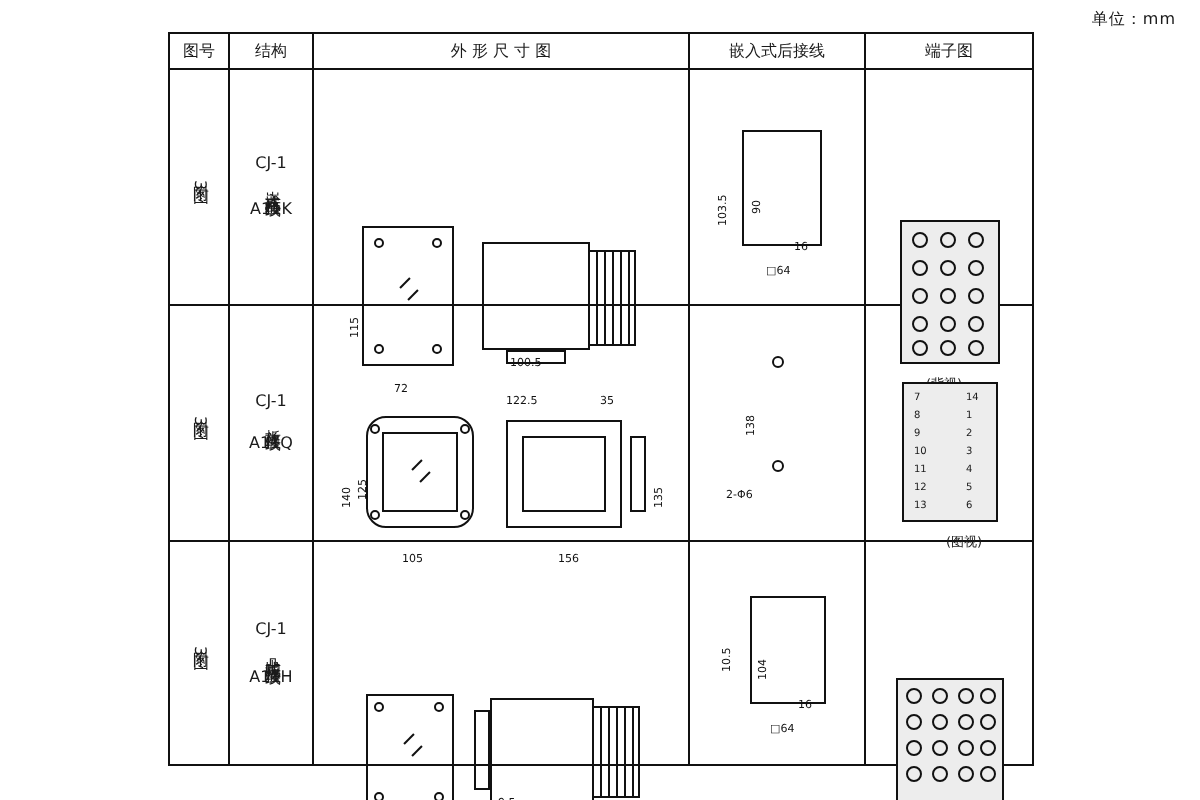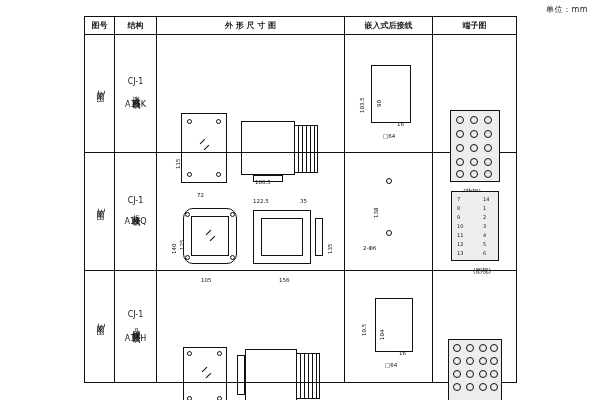--- a/index.html
+++ b/index.html
@@ -21,21 +21,21 @@
     width:432px;
     table-layout:fixed;
   }
   table.main th, table.main td{
     border:1px solid #111;
     padding:0;
     text-align:center;
     vertical-align:middle;
     font-size:8px;
   }
-  thead th{height:17px;font-weight:bold;font-size:8.5px;}
+  thead th{height:17px;font-weight:normal;font-size:8.5px;}
   .col-no{width:30px;}
   .col-struct{width:42px;}
   .col-outline{width:188px;}
   .col-hole{width:88px;}
   .col-term{width:84px;}
 
   td.cell-no{font-size:8.5px;line-height:12px;}
   td.cell-struct{font-size:7.5px;line-height:10px;}
   .r1{height:118px;}
   .r2{height:118px;}

